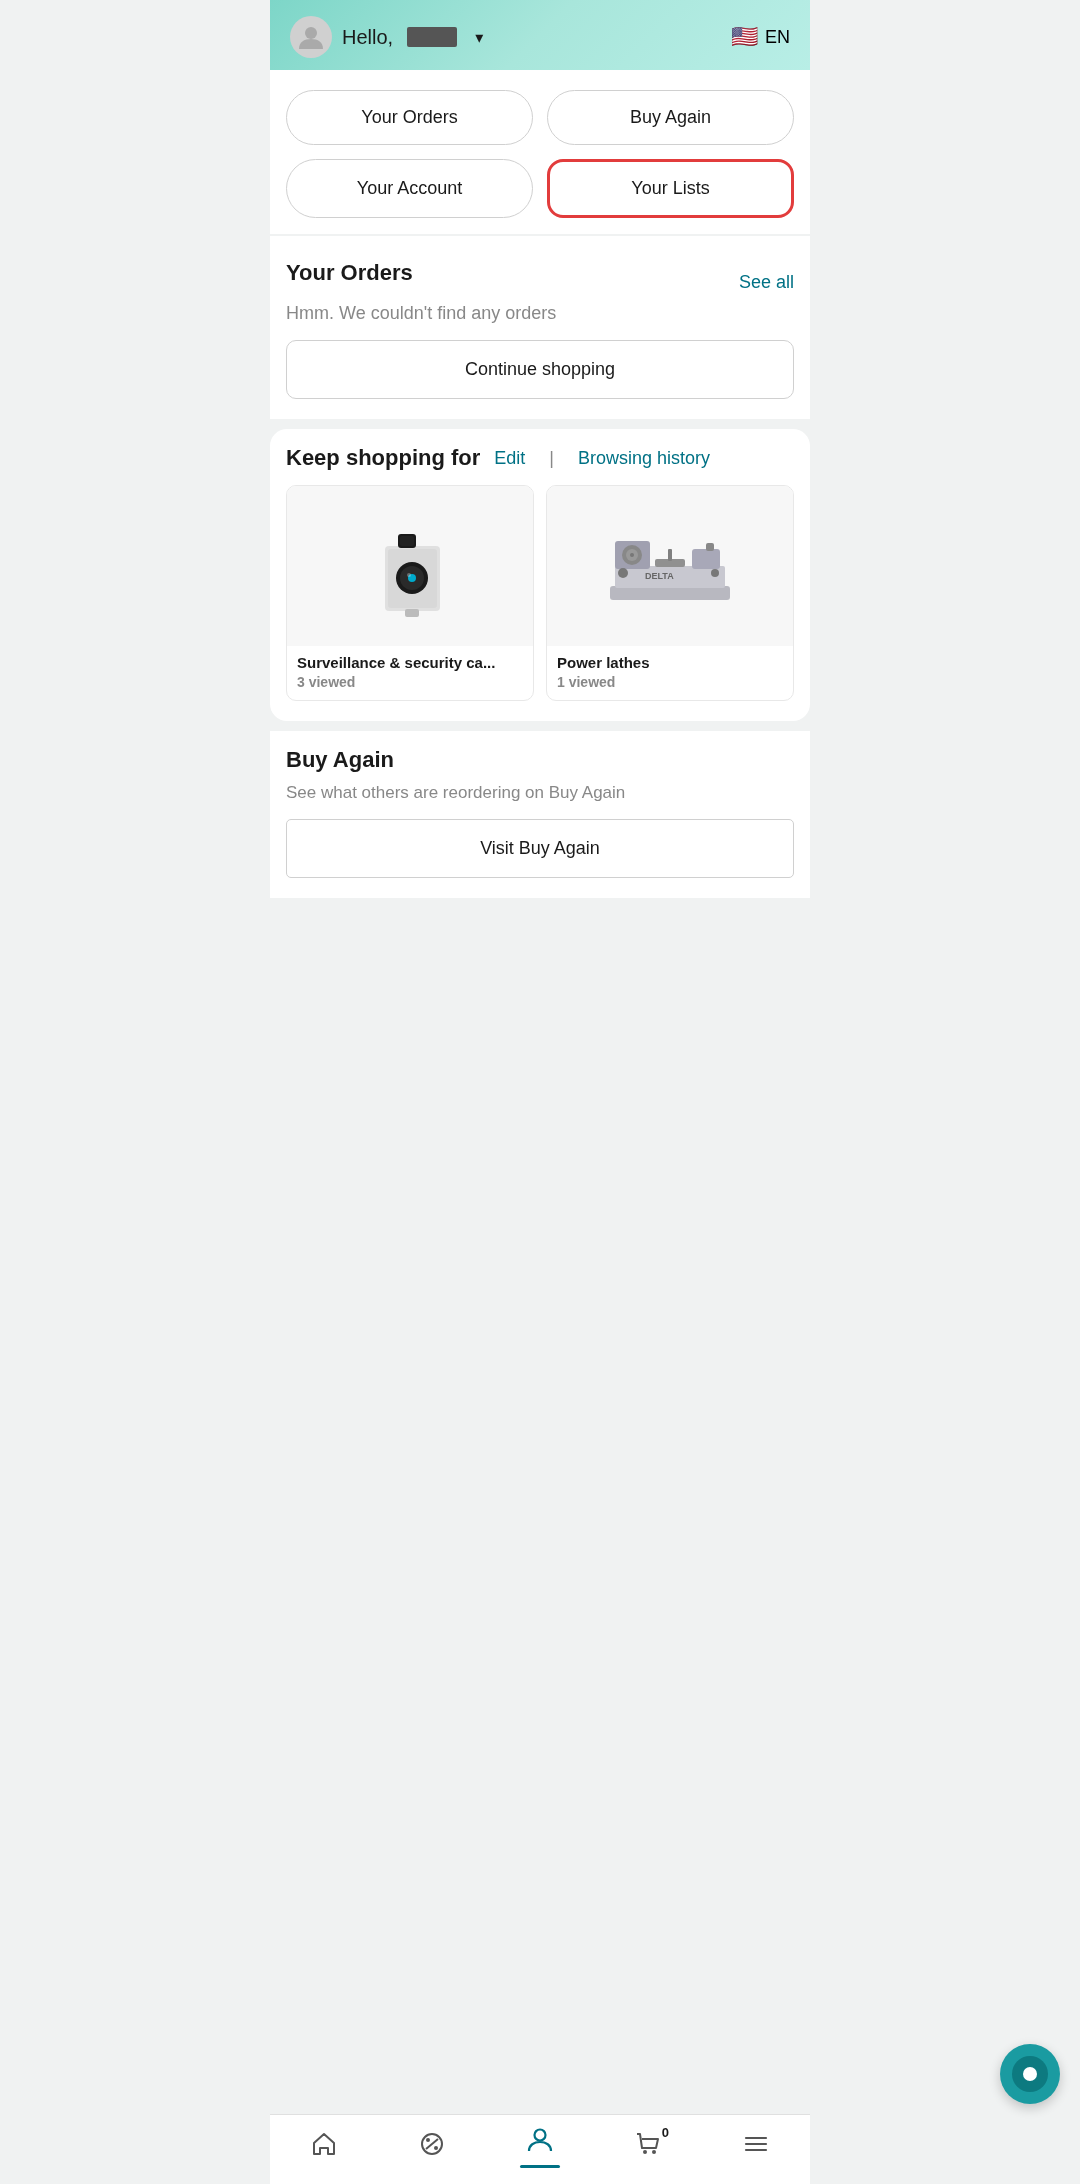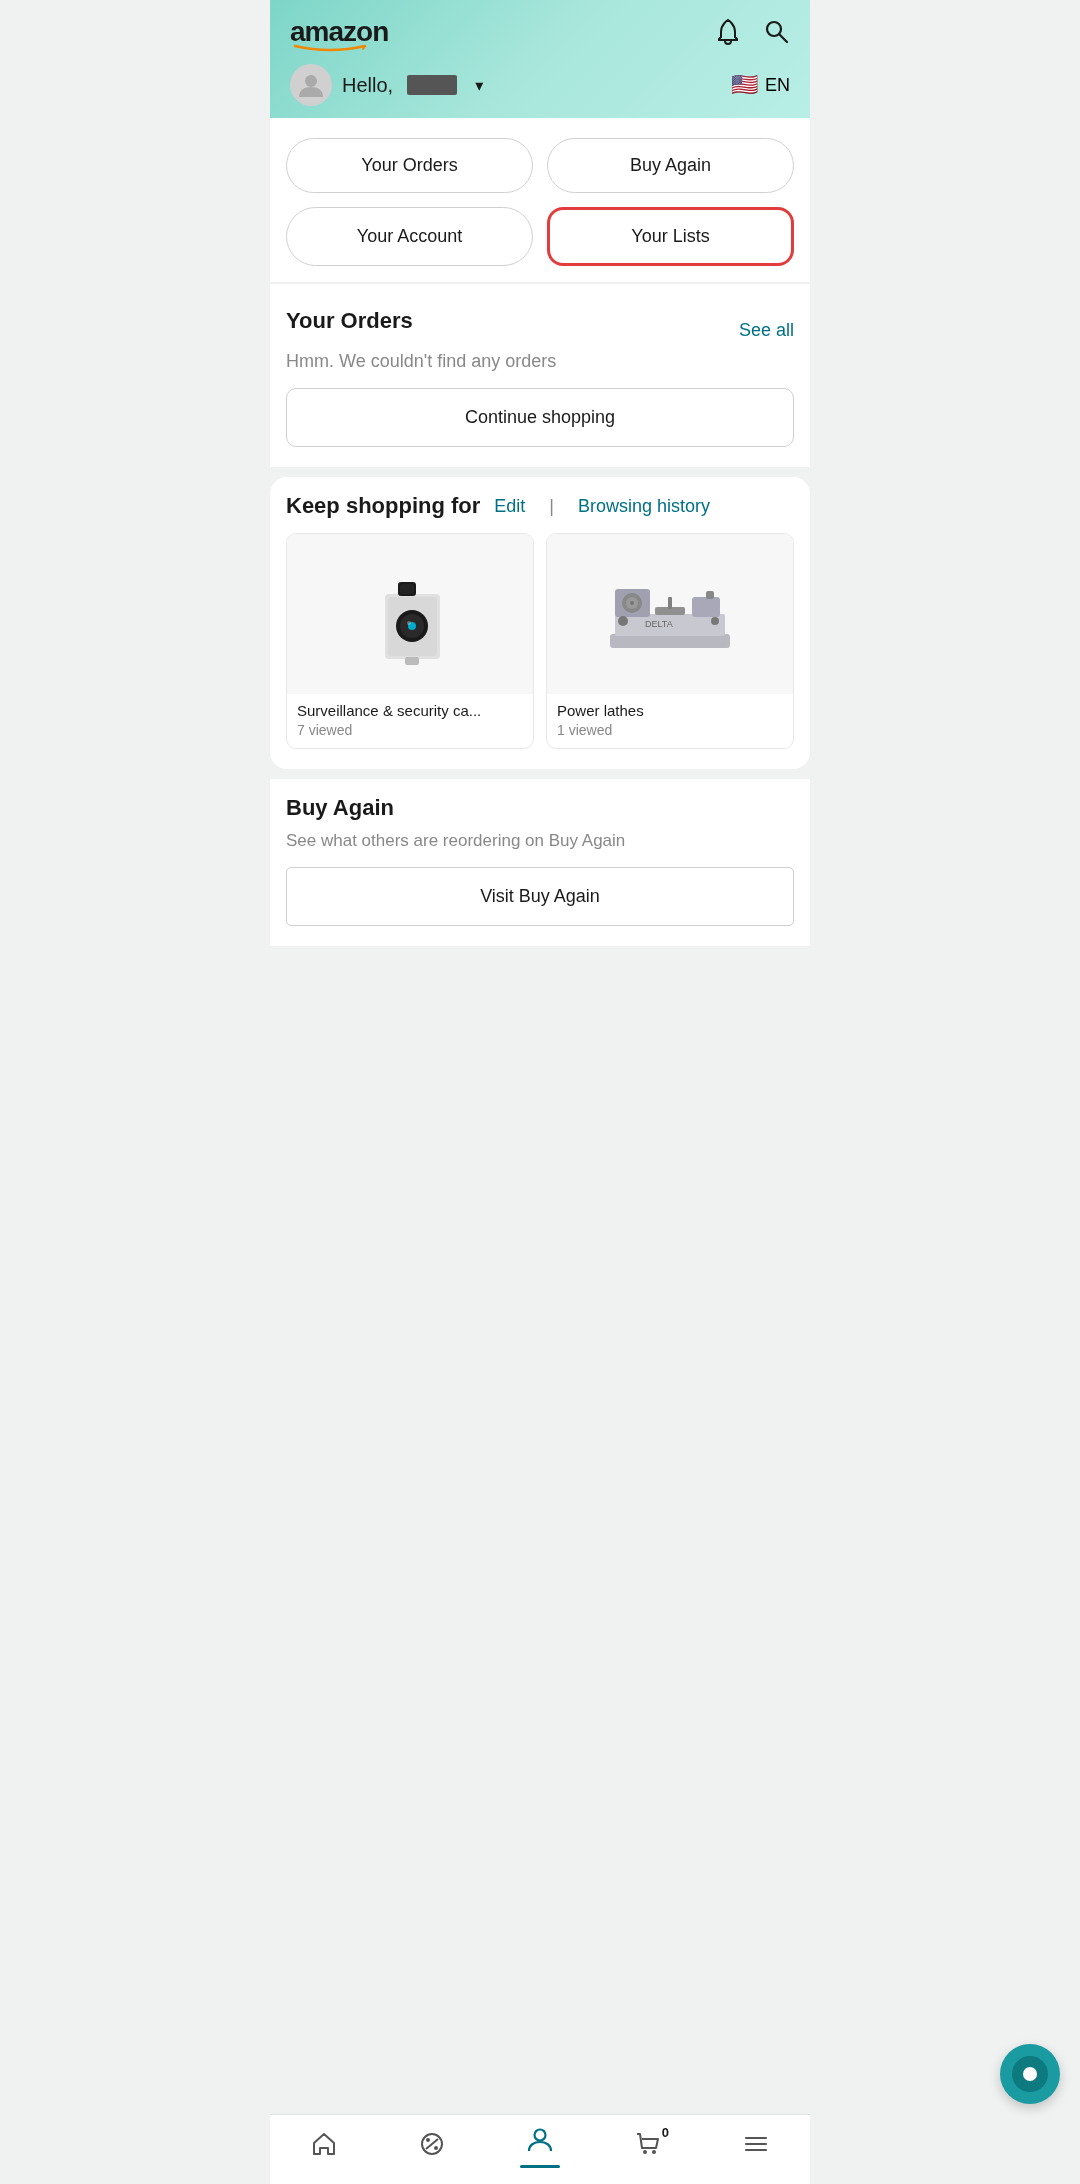--- a/index.html
+++ b/index.html
@@ -198,20 +198,21 @@
       display: grid;
       grid-template-columns: 1fr 1fr;
       gap: 12px;
     }
     .product-card {
       border: 1.5px solid #e8e8e8;
       border-radius: 10px;
       overflow: hidden;
       background: white;
       cursor: pointer;
+      font-weight: bold;
     }
     .product-image-area {
       background: #f7f7f7;
       height: 160px;
       display: flex;
       align-items: center;
       justify-content: center;
       padding: 10px;
     }
     
@@ -339,43 +340,20 @@
 
     
     ::-webkit-scrollbar { display: none; }
   </style>
 </head>
 <body>
 
 <div class="page-content">
 
   <div class="header">
-    <div class="header-top">
-      <div class="amazon-logo">
-        <span class="amazon-text">amazon</span>
-        <svg class="amazon-smile" viewBox="0 0 80 8">
-          <path d="M5 2 Q40 10 75 2" stroke="#f08804" stroke-width="2.5" fill="none" stroke-linecap="round"></path>
-          <path d="M72 2 L75 2 L73 5" stroke="#f08804" stroke-width="2" fill="none" stroke-linecap="round" stroke-linejoin="round"></path>
-        </svg>
-      </div>
-      <div class="header-icons">
-        <span class="header-icon">
-          <svg width="28" height="28" viewBox="0 0 28 28" fill="none">
-            <path d="M14 3C14 3 7 7 7 15v5l-2 2v1h18v-1l-2-2v-5c0-8-7-12-7-12z" stroke="#1a1a1a" stroke-width="2" fill="none"></path>
-            <path d="M11 24a3 3 0 006 0" stroke="#1a1a1a" stroke-width="2" fill="none"></path>
-          </svg>
-        </span>
-        <span class="header-icon">
-          <svg width="28" height="28" viewBox="0 0 28 28" fill="none">
-            <circle cx="12" cy="12" r="7" stroke="#1a1a1a" stroke-width="2.2" fill="none"></circle>
-            <line x1="17.5" y1="17.5" x2="25" y2="25" stroke="#1a1a1a" stroke-width="2.2" stroke-linecap="round"></line>
-          </svg>
-        </span>
-      </div>
-    </div>
     <div class="header-bottom">
       <div class="hello-section">
         <div class="avatar-circle">
           <svg width="32" height="32" viewBox="0 0 32 32" fill="none">
             <circle cx="16" cy="12" r="6" fill="#aaa"></circle>
             <path d="M4 28c0-7 5-10 12-10s12 3 12 10" fill="#aaa"></path>
           </svg>
         </div>
         <span style="font-size:20px; color:#1a1a1a;">Hello,</span>
         <span class="hello-name-box"></span>
@@ -428,21 +406,21 @@
             <circle cx="59" cy="69" r="2" fill="rgba(255,255,255,0.3)"></circle>
 
             <rect x="48" y="28" width="18" height="14" rx="3" fill="#1a1a1a"></rect>
             <rect x="50" y="30" width="14" height="10" rx="2" fill="#222"></rect>
 
             <rect x="55" y="103" width="14" height="8" rx="2" fill="#bbb"></rect>
           </svg>
         </div>
         <div class="product-info">
           <div class="product-name">Surveillance &amp; security ca...</div>
-          <div class="product-viewed">7 viewed</div>
+          <div class="product-viewed">3 viewed</div>
         </div>
       </div>
 
       <div class="product-card">
         <div class="product-image-area">
           <svg width="140" height="110" viewBox="0 0 140 110" fill="none">
 
             <rect x="10" y="75" width="120" height="14" rx="3" fill="#b8b8c0"></rect>
 
             <rect x="15" y="55" width="110" height="22" rx="2" fill="#c8c8d0"></rect>

